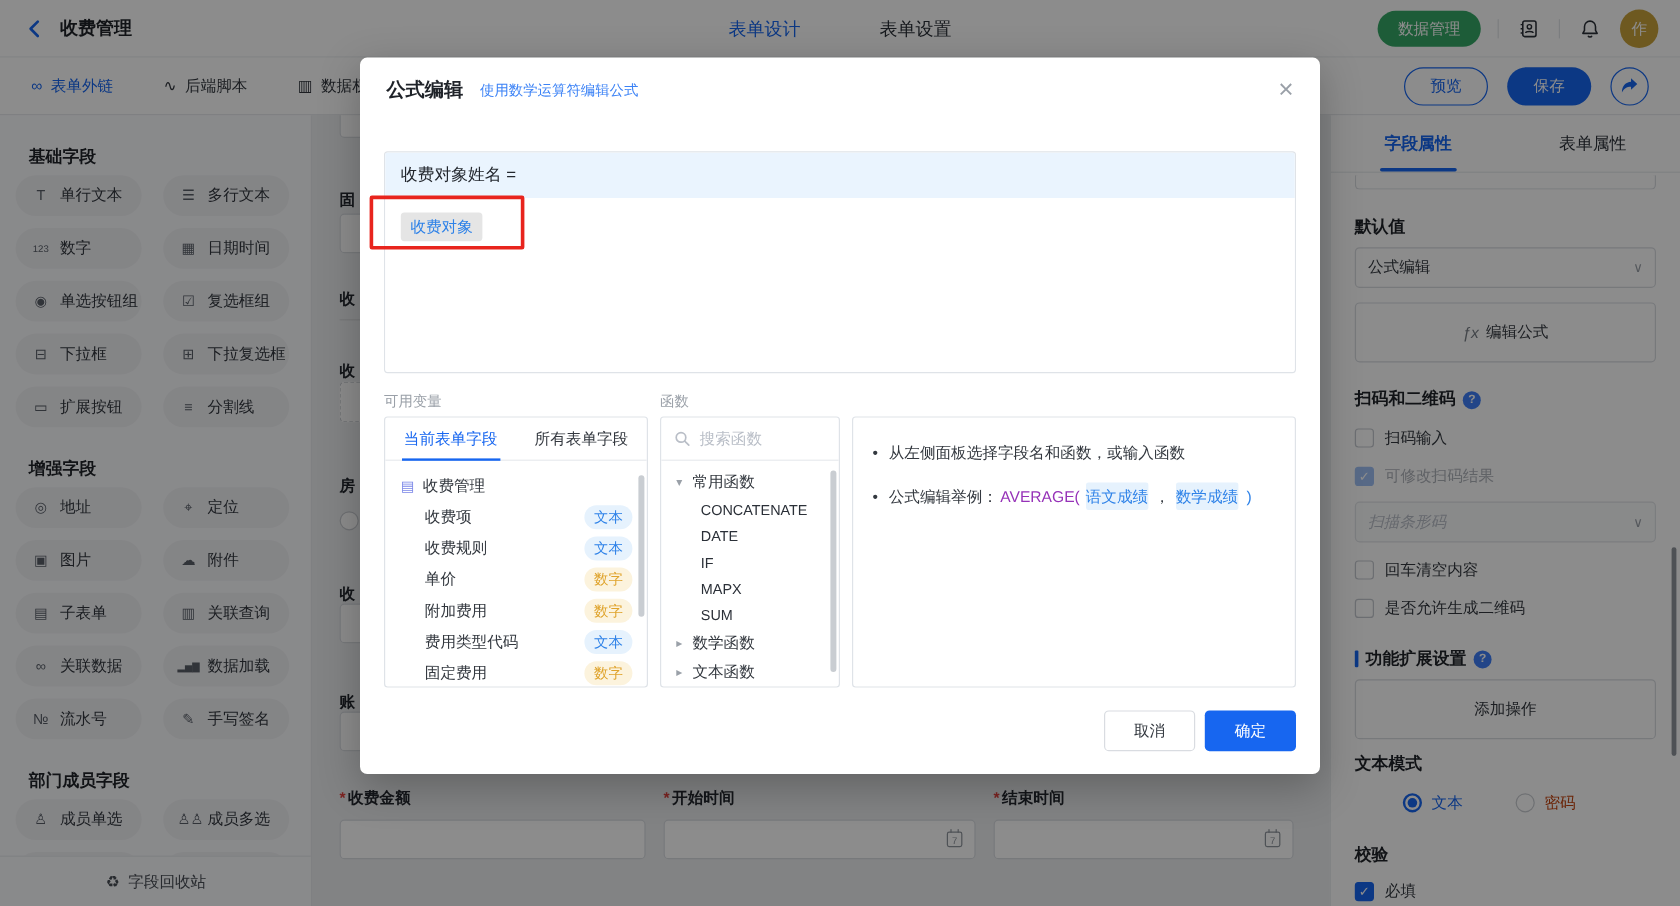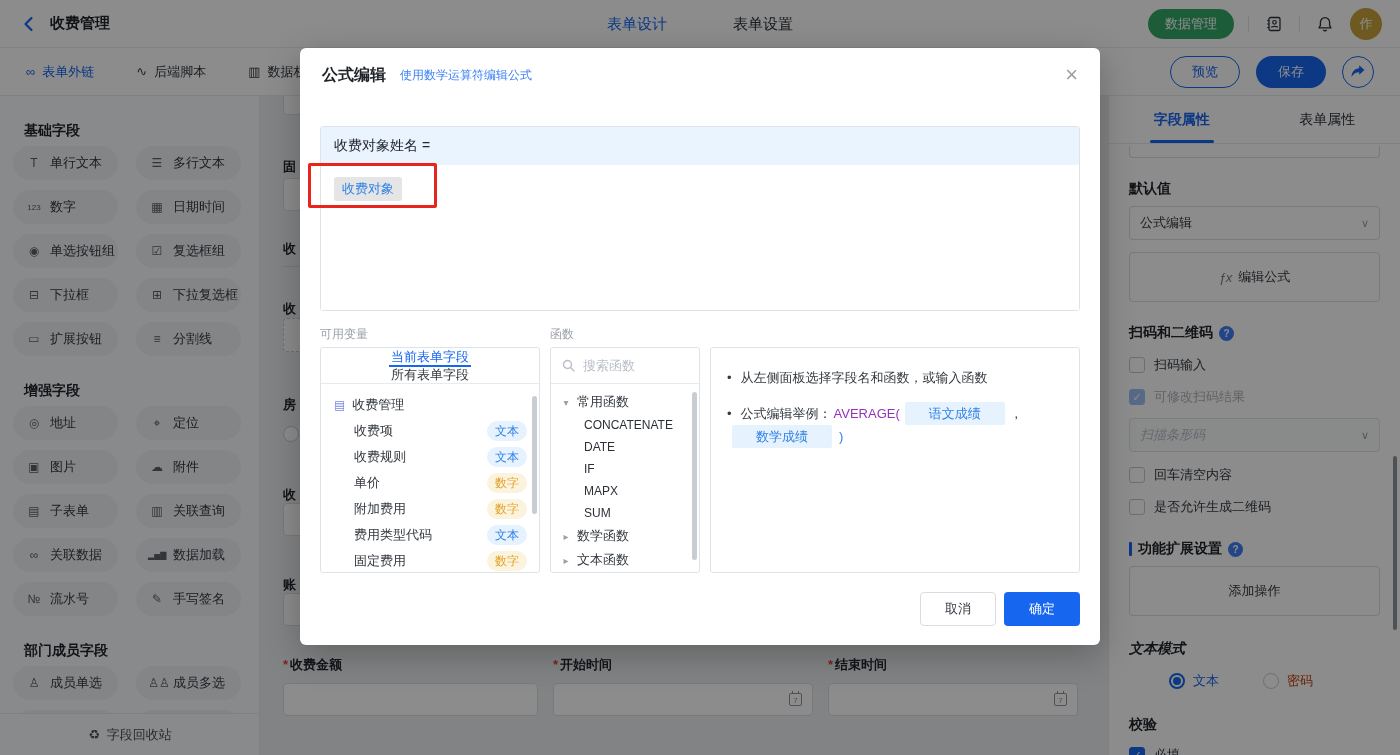--- a/index.html
+++ b/index.html
@@ -97,21 +97,21 @@
   .m-body { padding:0 20px; }
   .formula-box { margin-top:24px; height:185px; border:1px solid #dfe3e8; border-radius:3px; overflow:hidden; }
   .formula-target { height:38px; background:#eaf4fe; display:flex; align-items:center; padding-left:13px; font-size:14px; color:#23272e; }
   .formula-content { height:146px; background:#fff; padding:12px 13px; cursor:text; }
   .chip { display:inline-block; background:#e5e5e5; color:#2e82e8; font-size:13px; padding:3px 8px; border-radius:3px; cursor:pointer; }
   .labels-row { margin-top:15px; display:flex; gap:10px; font-size:12px; color:#9aa0a8; }
   .labels-row .l1 { width:220px; }
   .labels-row .l2 { width:150px; }
   .boxes-row { margin-top:4px; display:flex; gap:10px; }
   .var-box { width:220px; height:226px; border:1px solid #dfe3e8; border-radius:3px; position:relative; overflow:hidden; }
-  .var-tabs { height:36px; border-bottom:1px solid #e8eaee; display:flex;flex-direction:column; }
+  .var-tabs { height:36px; border-bottom:1px solid #e8eaee; display:flex; }
   .var-tab { flex:1; display:flex; align-items:center; justify-content:center; font-size:13px; color:#33383f; position:relative; cursor:pointer; white-space:nowrap; }
   .var-tab.active { color:#1766f0; }
   .var-tab.active::after { content:''; position:absolute; bottom:-1px; left:50%; transform:translateX(-50%); width:82px; height:2px; background:#1766f0; }
   .var-list { padding-top:8px; }
   .var-form-row { height:26px; display:flex; align-items:center; gap:7px; padding-left:13px; font-size:13px; color:#33383f; cursor:pointer; }
   .doc-ico { color:#7b87e8; font-size:12px; }
   .var-row { height:26px; display:flex; align-items:center; padding:0 12px 0 33px; cursor:pointer; }
   .var-name { font-size:13px; color:#33383f; flex:1; white-space:nowrap; overflow:hidden; }
   .badge { height:20px; padding:0 8px; border-radius:10px; font-size:12px; display:flex; align-items:center; flex:none; }
   .badge.t-text { background:#e6f2fd; color:#2e82e8; }
@@ -123,21 +123,21 @@
   .fn-search input::placeholder { color:#b9bec7; }
   .fn-list { padding-top:6px; }
   .fn-group { height:24px; display:flex; align-items:center; gap:6px; padding-left:10px; font-size:13px; color:#33383f; cursor:pointer; }
   .fn-chev { color:#9aa0a8; font-size:10px; width:10px; text-align:center; }
   .fn-item { height:22px; display:flex; align-items:center; padding-left:33px; font-size:12px; color:#2b3038; cursor:pointer; }
   .fn-scroll { position:absolute; right:2px; top:44px; width:5px; height:168px; background:#c9cdd2; border-radius:3px; }
   .help-box { width:370px; height:226px; border:1px solid #dfe3e8; border-radius:3px; padding:19px 16px; }
   .help-line { display:flex; align-items:center; font-size:13px; color:#33383f; margin-bottom:14px; flex-wrap:wrap; line-height:21px; }
   .bullet { margin-right:9px; color:#33383f; }
   .hl-func { color:#9632b8; margin-left:2px; }
-  .hl-chip { background:#e6f2fd; color:#2e82e8; padding:1px 24px; border-radius:2px; margin:0 5px; }
+  .hl-chip { background:#e6f2fd; color:#2e82e8; padding:1px 0; border-radius:2px; margin:0 5px; }
   .hl-close { color:#2e82e8; margin-left:2px; }
   .m-footer { margin-top:19px; display:flex; justify-content:flex-end; gap:8px; }
   .m-btn { width:76px; height:34px; border-radius:4px; font-size:13px; display:flex; align-items:center; justify-content:center; cursor:pointer; }
   .m-btn.cancel { border:1px solid #d9dce1; background:#fff; color:#33383f; }
   .m-btn.confirm { background:#1766f0; color:#fff; }
 
   #annotation { position:absolute; left:308px; top:163px; width:129px; height:45px; border:3px solid #e8241d; border-radius:2px; z-index:30; pointer-events:none; }
 </style>
 </head>
 <body>
@@ -394,21 +394,21 @@
         </div>
       </div>
     <div class="rp-label" style="margin-top:24px;">
       <span class="blue-bar"></span>
       <span>功能扩展设置</span>
       <span class="qicon">?</span>
     </div>
     <div class="ghost-btn" style="margin-top:8px;">
       <span>添加操作</span>
     </div>
-    <div class="rp-label" style="margin-top:24px;font-style:italic;">文本模式</div>
+    <div class="rp-label" style="margin-top:12px;">文本模式</div>
     <div class="radio-row" id="text-mode-row">
         <span class="radio-opt">
           <span class="radio selected"></span>
           <span class="radio-label sel-blue">文本</span>
         </span>
         <span class="radio-opt">
           <span class="radio"></span>
           <span class="radio-label">密码</span>
         </span>
       </div>

